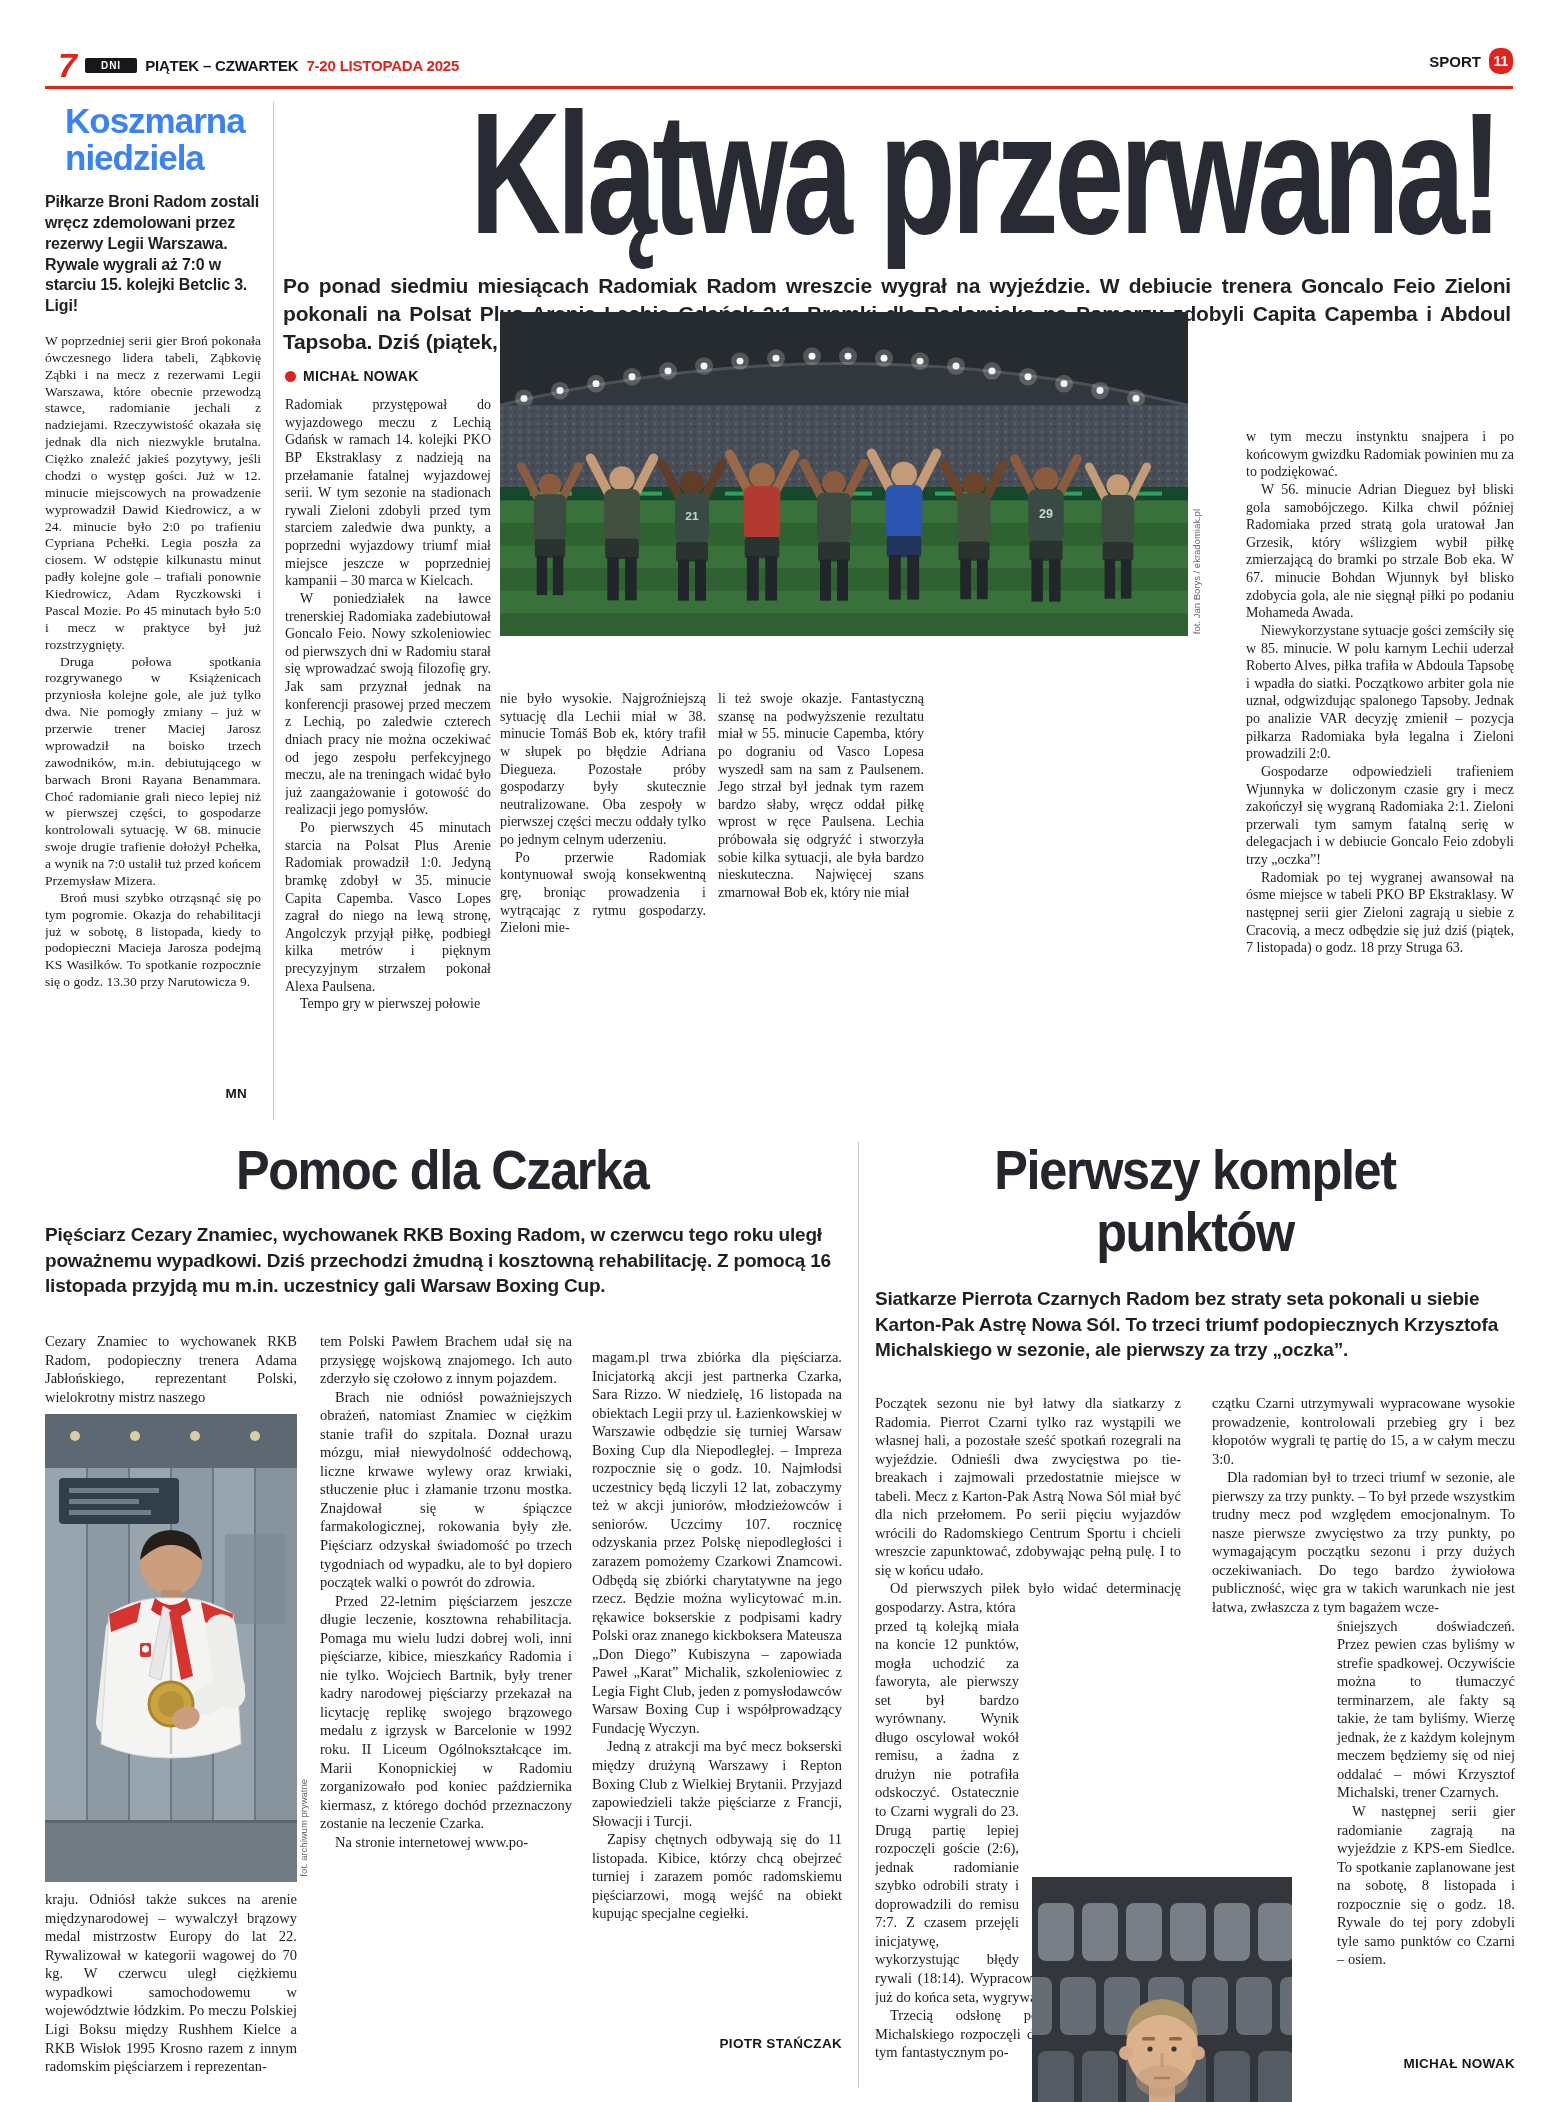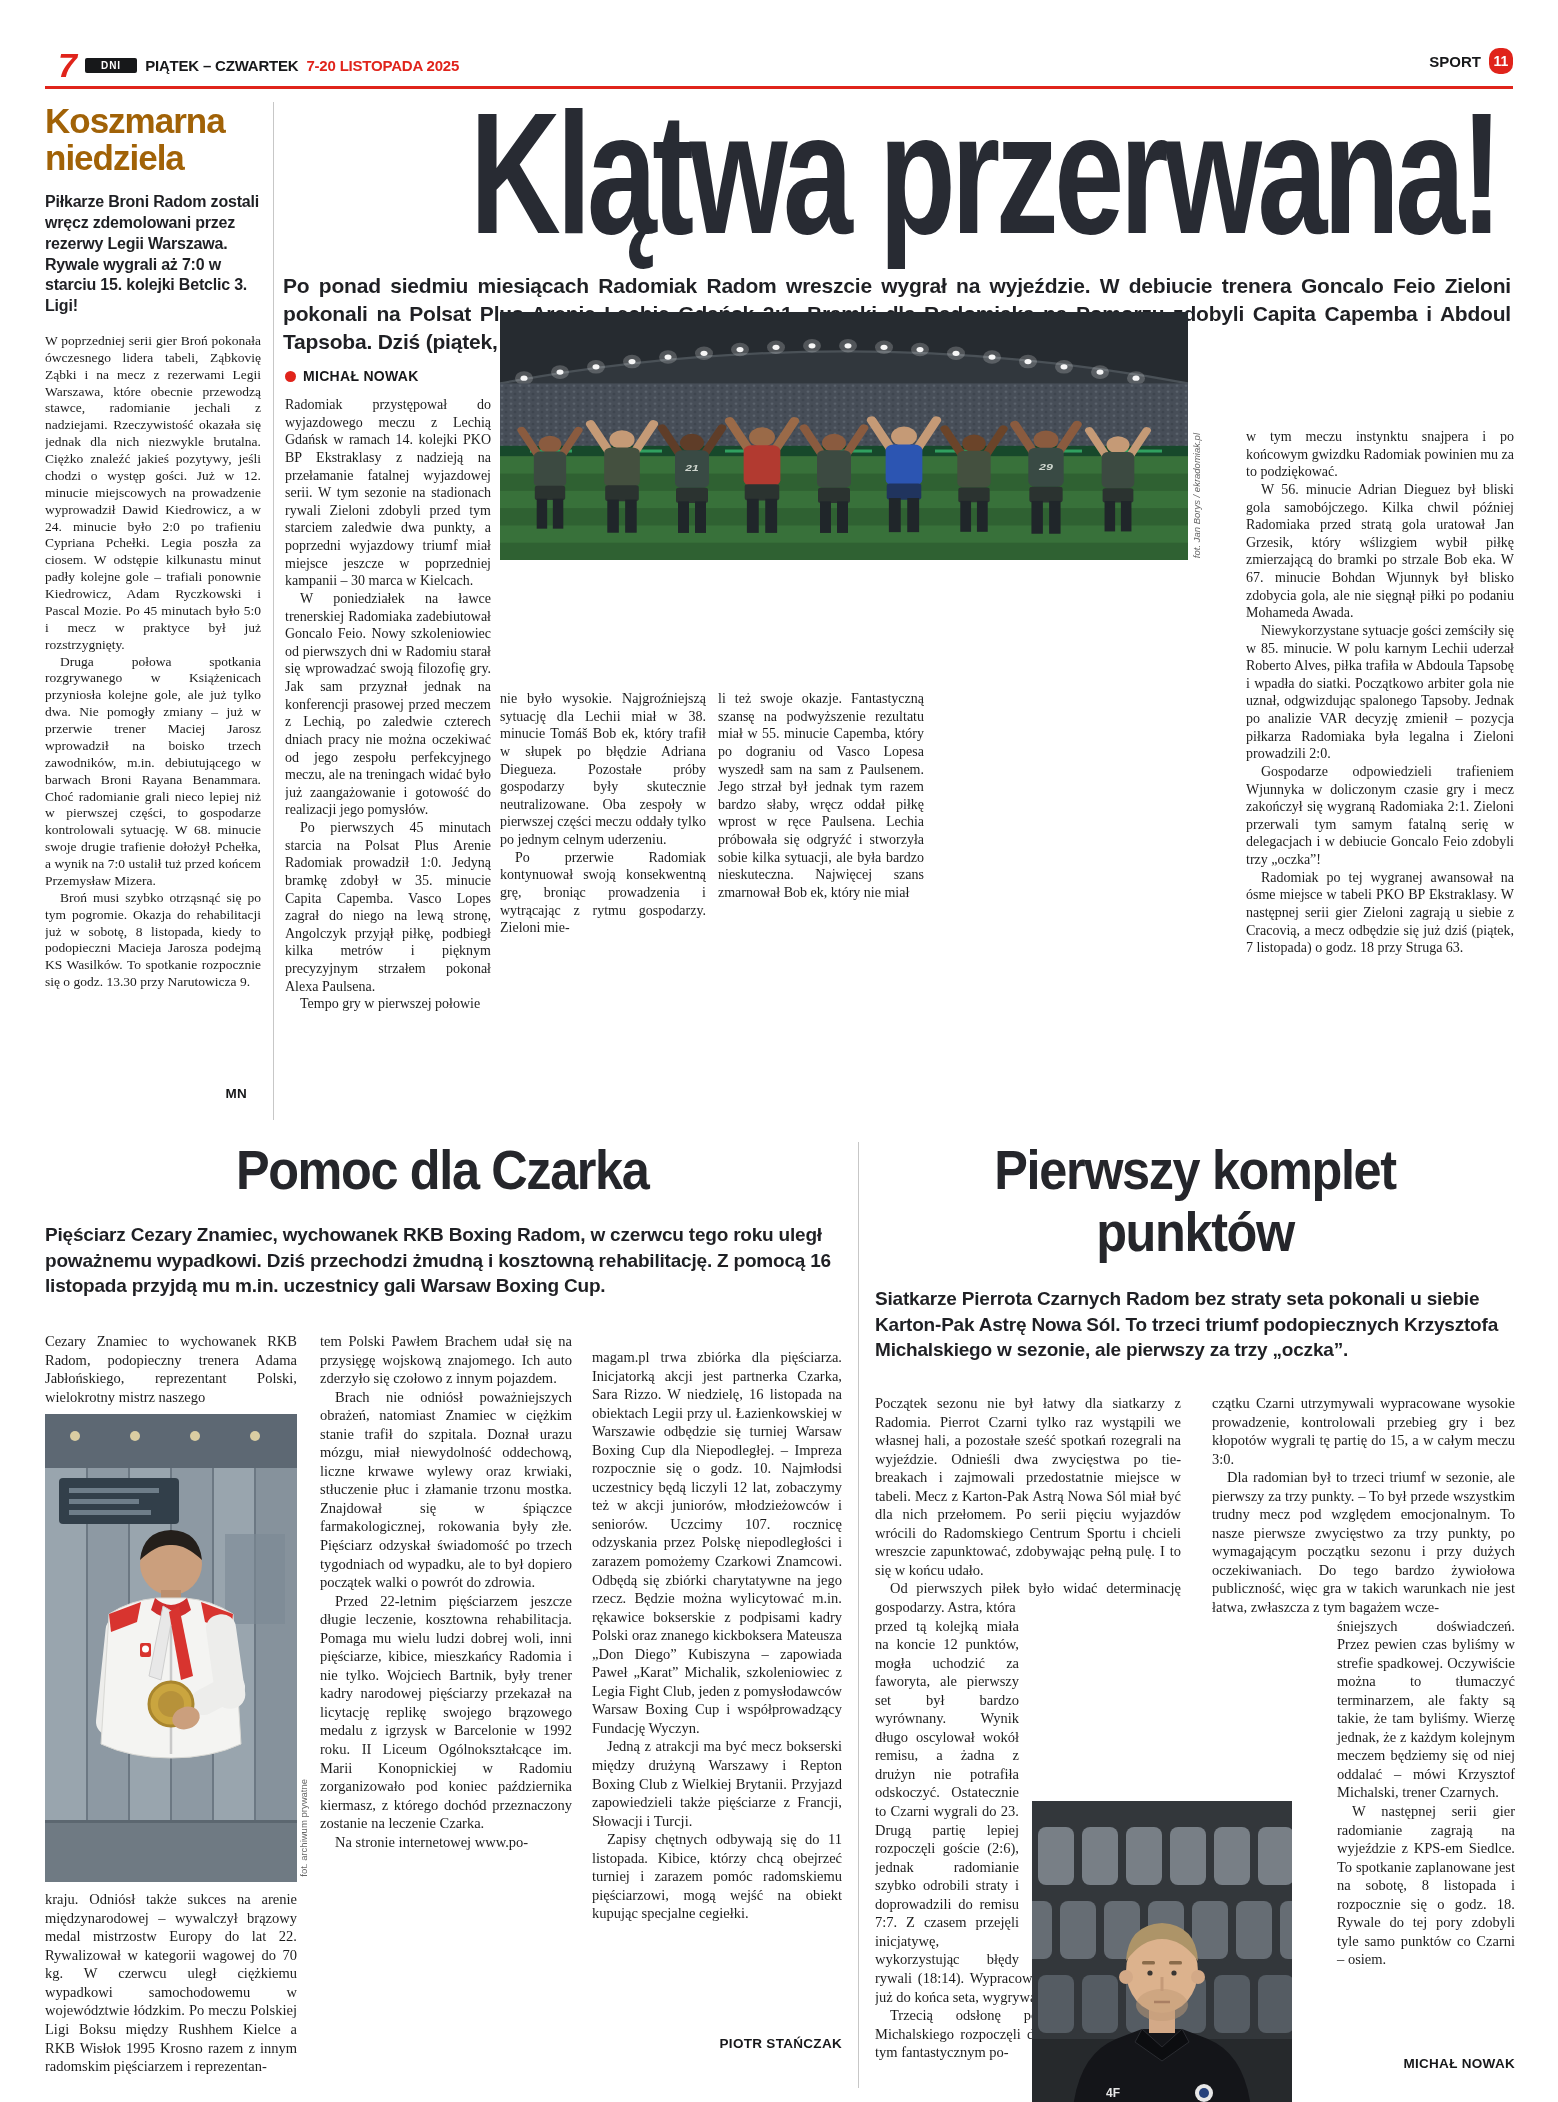--- a/index.html
+++ b/index.html
@@ -15,21 +15,21 @@
   .hdate-red{font-weight:bold;font-size:15px;letter-spacing:-0.2px;color:#e0241b;}
   .hsport{font-weight:bold;font-size:15px;color:#17181a;}
   .pageno{background:#e0241b;color:#fff;font-weight:bold;font-size:14px;width:24px;height:26px;
           display:flex;align-items:center;justify-content:center;border-radius:10px;}
   .redrule{background:#e0241b;height:3px;}
 
   
   .vrule{width:1px;background:#c7c7c7;}
 
   
-  .h-small{font-weight:bold;font-size:35px;line-height:1.06;letter-spacing:-1px;color:#a16207;}
+  .h-small{font-weight:bold;font-size:35px;line-height:1.06;letter-spacing:-1px;color:#3b82f6;margin-left:20px;}
   .h-mid-wrap{text-align:center;}
   .h-mid{display:inline-block;font-weight:bold;font-size:56px;line-height:1.0;letter-spacing:-1.5px;
          color:#25262b;transform:scaleX(0.9);transform-origin:center;white-space:nowrap;}
   .h-big-wrap{text-align:center;}
   .h-big{display:inline-block;font-weight:bold;font-size:172px;line-height:0.95;letter-spacing:-6px;
          color:#282b33;transform:scaleX(0.73);transform-origin:center;white-space:nowrap;}
 
   .lede-s{font-weight:bold;font-size:16px;line-height:1.3;letter-spacing:-0.2px;color:#1f2024;}
   .lede-m{font-weight:bold;font-size:21px;line-height:1.34;letter-spacing:-0.2px;color:#1f2024;text-align:justify;}
   .lede-b{font-weight:bold;font-size:19px;line-height:1.35;letter-spacing:-0.2px;color:#1f2024;}
@@ -90,21 +90,21 @@
   <div class="abs h-big-wrap" style="left:280px;top:92px;width:1235px;">
     <span class="h-big">Klątwa przerwana!</span>
   </div>
   <div class="abs lede-m" style="left:283px;top:272px;width:1228px;">Po ponad siedmiu miesiącach Radomiak Radom wreszcie wygrał na wyjeździe. W debiucie trenera Goncalo Feio Zieloni pokonali na Polsat Plus Arenie Lechię Gdańsk 2:1. Bramki dla Radomiaka na Pomorzu zdobyli Capita Capemba i Abdoul Tapsoba. Dziś (piątek, 7 listopada) Radomiak podejmie u siebie Cracovię.</div>
 
   <div class="abs byline" style="left:285px;top:368px;">
     <span class="reddot"></span>
     <span>MICHAŁ NOWAK</span>
   </div>
 
-  <div class="abs photo" style="left:500px;top:312px;width:688px;height:248px;font-style:italic;">
+  <div class="abs photo" style="left:500px;top:312px;width:688px;height:324px;">
     <svg viewBox="0 0 688 330" preserveAspectRatio="none">
       <defs>
         <pattern id="crowdp" width="9" height="8" patternUnits="userSpaceOnUse">
           <rect width="9" height="8" fill="#474e58"></rect>
           <circle cx="2" cy="2" r="1.4" fill="#5a626c"></circle>
           <circle cx="6" cy="5" r="1.4" fill="#3b424b"></circle>
         </pattern>
       </defs>
       <rect width="688" height="330" fill="#31373d"></rect>
       <path d="M0,95 Q344,8 688,95 L688,0 L0,0 Z" fill="#262b30"></path>

